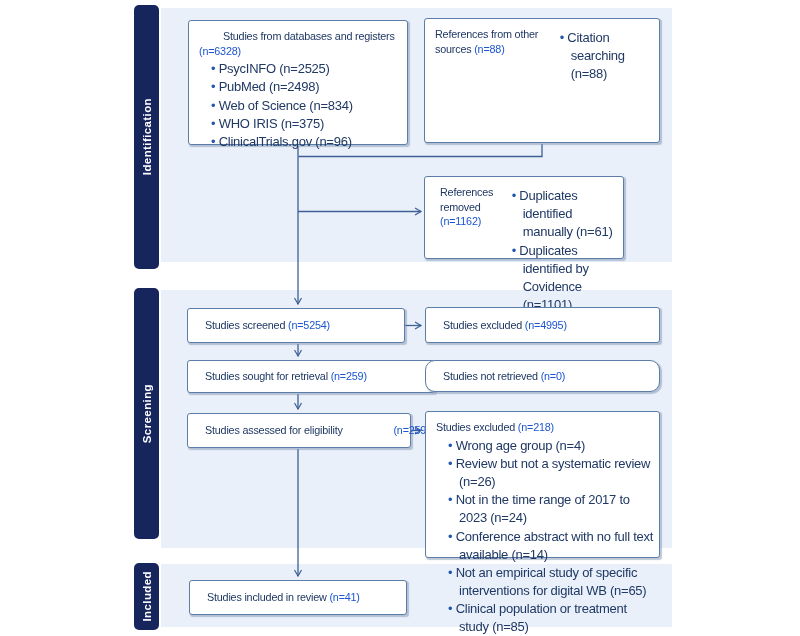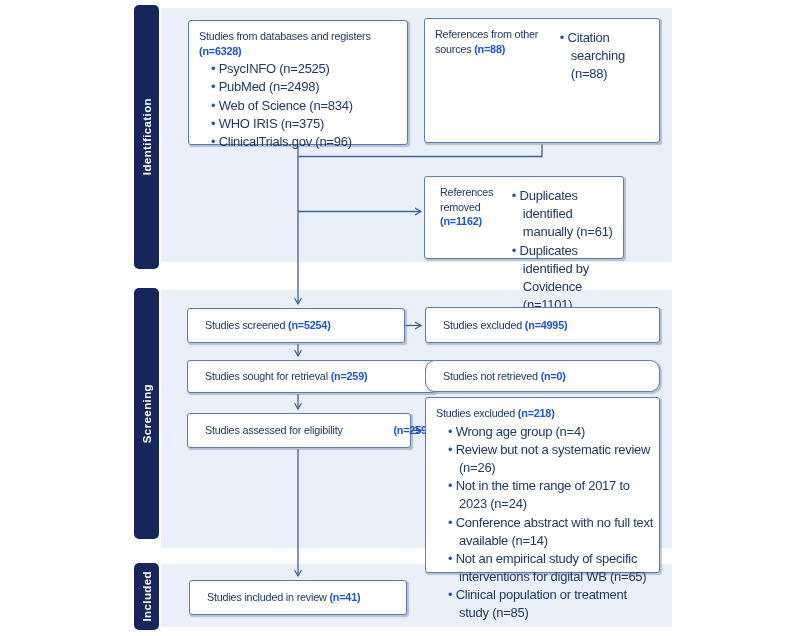--- a/index.html
+++ b/index.html
@@ -23,38 +23,38 @@
   .bar-label {
     writing-mode:vertical-rl; transform:rotate(180deg);
     color:#ffffff; font-weight:bold; font-size:11.5px; letter-spacing:.4px; white-space:nowrap;
   }
   
   .bx {
     position:absolute; background:#ffffff; border:1.4px solid #5b7da8; border-radius:3px;
     box-shadow:1.5px 1.5px 1px rgba(125,145,175,.5); box-sizing:border-box;
     font-size:10.8px; letter-spacing:-.2px; line-height:1.35;
   }
-  .bx .count { color:#1b55d0; font-weight:bold; }
+  .bx .count { color:#1b55d0; font-weight:normal; }
   .line-box { display:flex; align-items:center; padding:0 3px 0 17px; white-space:nowrap; }
   .multi    { padding:8px 5px 6px 10px; }
   .vcenter  { display:flex; flex-direction:row; justify-content:flex-start; }
-  .ttl-block { white-space:nowrap; }
+  .ttl-block { white-space:nowrap;margin-left:24px; }
   ul.blt { margin:2px 0 0 0; padding:0 0 0 12px; list-style:none;
            font-size:13px; line-height:1.4; letter-spacing:-.25px; }
   ul.blt li { padding-left:11px; text-indent:-11px; }
   ul.blt li::before { content:"\2022\00a0"; color:#2257b0; }
   .b1  { left:188px; top:20px;  width:220px; height:125px; }
   .b2  { left:424px; top:18px;  width:236px; height:125px; }
   .b3  { left:424px; top:176px; width:200px; height:83px;padding-left:15px; }
   .b4  { left:187px; top:308px; width:218px; height:35px; }
   .b5  { left:187px; top:360px; width:248px; height:33px; }
   .b6  { left:425px; top:307px; width:235px; height:36px; }
   .b7  { left:425px; top:360px; width:235px; height:32px;border-radius:10px; }
   .b8  { left:187px; top:413px; width:224px; height:35px;gap:24px; }
-  .b9  { left:425px; top:397px; width:235px; height:176px; }
+  .b9  { left:425px; top:411px; width:235px; height:147px; }
   .b10 { left:189px; top:580px; width:218px; height:35px; }
   .connectors { position:absolute; left:0; top:0; width:800px; height:636px; pointer-events:none; }
 </style>
 </head>
 <body>
 
 <div class="canvas">
 
   <div class="band band1"></div>
   <div class="band band2"></div>

